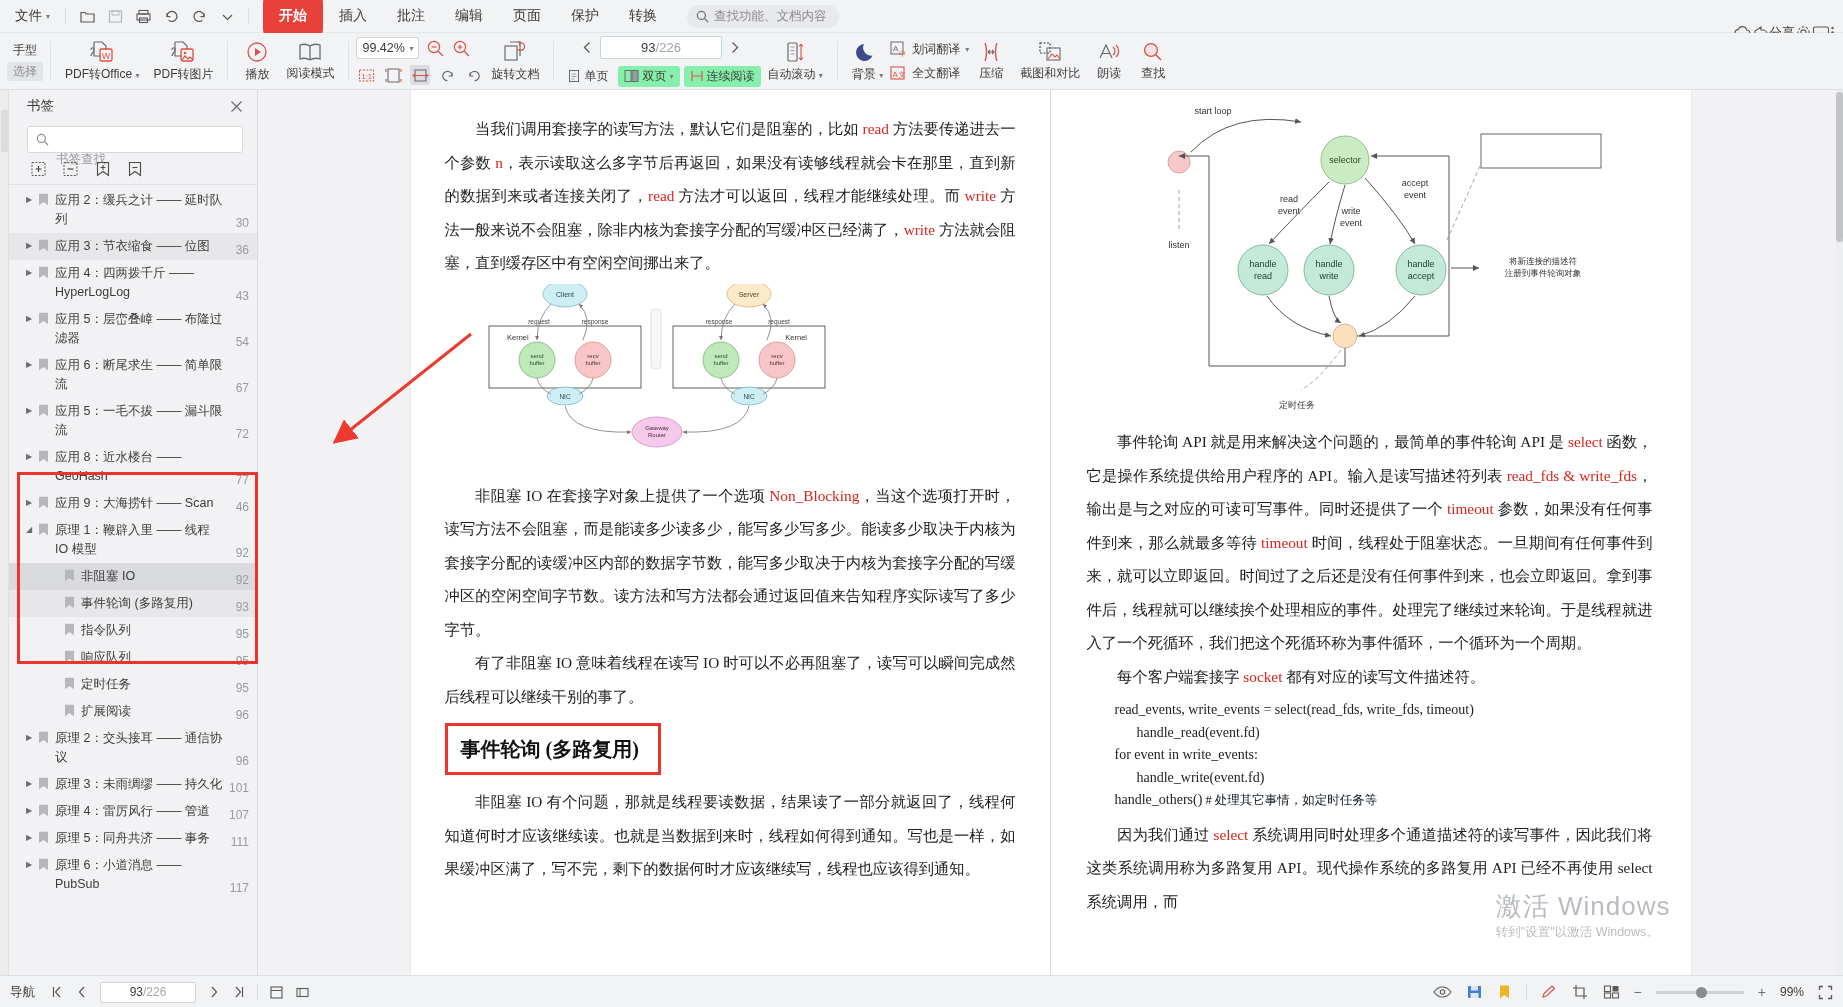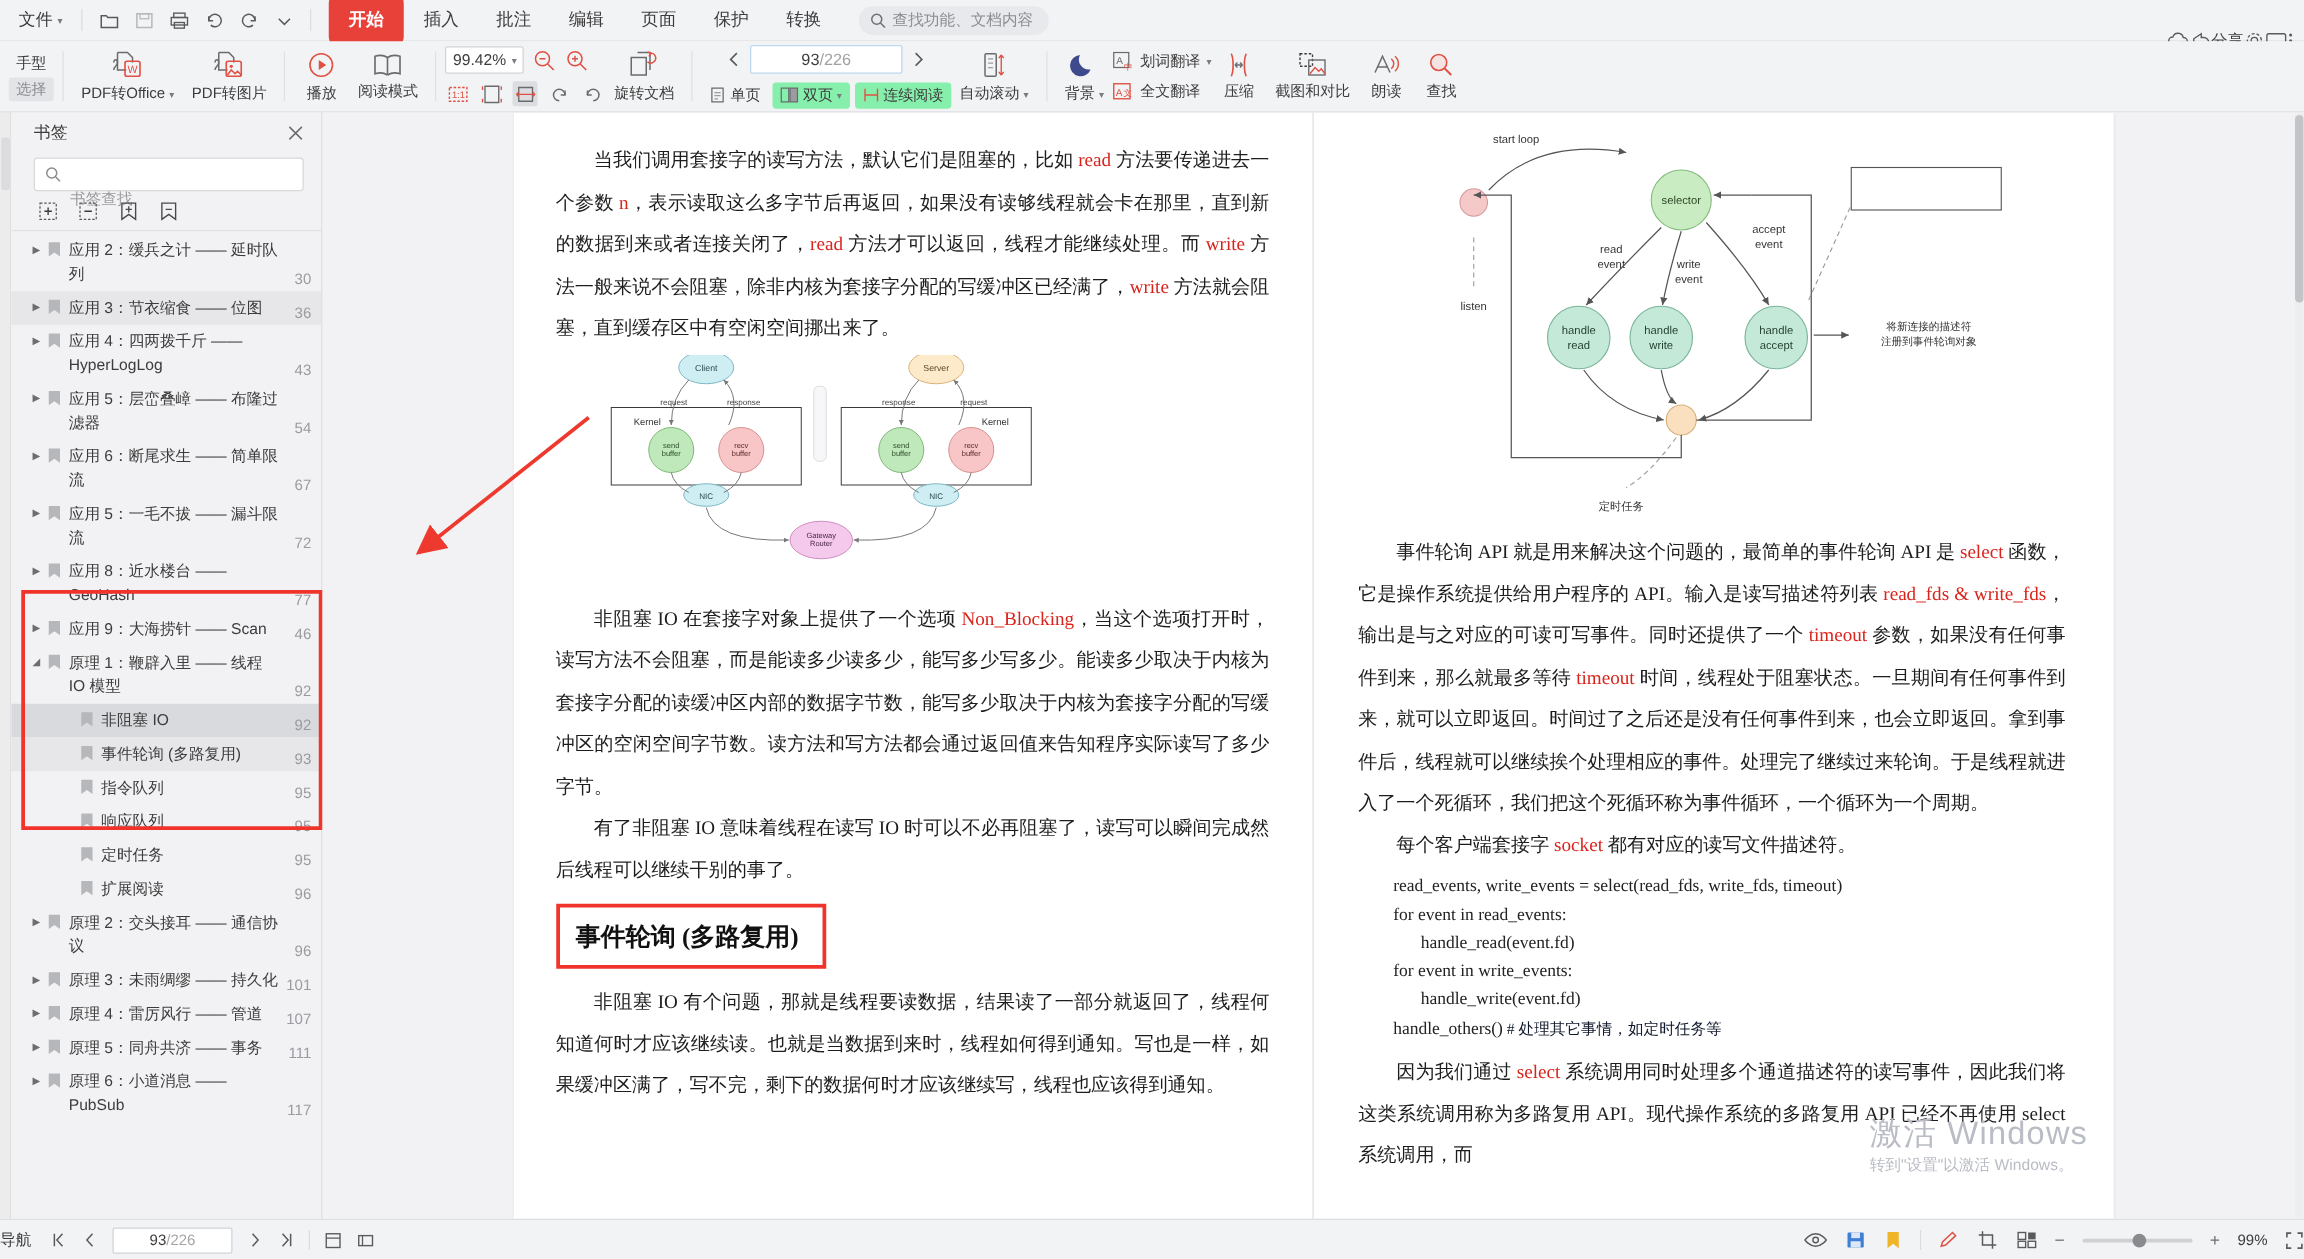--- a/index.html
+++ b/index.html
@@ -81,21 +81,21 @@
   .page.left { border-right:1px solid #e3e3e5; }
   .ptext { font-family:"Liberation Serif","DejaVu Serif",serif; font-size:15.3px; line-height:33.5px; color:#1d1d1d; text-align:justify;}
   .ptext .r { color:#d9241c; }
   .indent { text-indent:2em; }
   .heading { font-family:"Liberation Serif","DejaVu Serif",serif; font-weight:bold; font-size:20px; color:#111; }
   #redbox-head { position:absolute; border:3px solid #f0342b; }
   .code { font-family:"Liberation Serif","DejaVu Serif",serif; font-size:14px; line-height:22.5px; color:#222;}
   .code .cm { color:#0f172a; font-size:12.5px;}
   
   #statusbar { height:33px; background:#f2f3f5; border-top:1px solid #dedfe2; display:flex;
-               align-items:center; justify-content:space-between; padding:0 0; }
+               align-items:center; justify-content:space-between; padding:0 10px; }
   .sb-l { display:flex; align-items:center; gap:11px; }
   .sb-l .navlbl { font-size:12.5px; color:#3c3c3c; margin-right:4px;}
   .minipage { width:96px;height:21px;border:1px solid #d2d3d6;background:#fff;border-radius:2px;
               display:flex;align-items:center;justify-content:center;font-size:12px;color:#3c3c3c;}
   .minipage .tot { color:#a3a4a8; }
   .sb-r { display:flex; align-items:center; gap:14px; }
   .zlevel { font-size:12px;color:#3c3c3c; }
   .zslider { width:88px;height:3px;background:#cfd0d3;border-radius:2px;position:relative;}
   .zslider .kn { position:absolute;left:40px;top:-4px;width:11px;height:11px;border-radius:50%;background:#8a8b8f;}
   .zbtn { font-size:14px;color:#6d6e72; }
@@ -847,21 +847,20 @@
 
           <path d="M290 260 Q268 290 250 300" stroke="#9a9a9a" stroke-width="0.9" stroke-dasharray="4 3" fill="none"></path>
           <text x="246" y="318" font-size="9" fill="#333" text-anchor="middle" font-family="sans-serif">定时任务</text>
         </svg>
       </div>
       <div style="padding:0 38px 0 36px;">
         <p class="ptext indent" id="p-r-1"><span>事件轮询 API 就是用来解决这个问题的，最简单的事件轮询 API 是 </span><span class="r">select</span><span> 函数，它是操作系统提供给用户程序的 API。输入是读写描述符列表 </span><span class="r">read_fds &amp; write_fds</span><span>，输出是与之对应的可读可写事件。同时还提供了一个 </span><span class="r">timeout</span><span> 参数，如果没有任何事件到来，那么就最多等待 </span><span class="r">timeout</span><span> 时间，线程处于阻塞状态。一旦期间有任何事件到来，就可以立即返回。时间过了之后还是没有任何事件到来，也会立即返回。拿到事件后，线程就可以继续挨个处理相应的事件。处理完了继续过来轮询。于是线程就进入了一个死循环，我们把这个死循环称为事件循环，一个循环为一个周期。</span></p>
         <p class="ptext indent" id="p-r-2"><span>每个客户端套接字 </span><span class="r">socket</span><span> 都有对应的读写文件描述符。</span></p>
         <div class="code" id="codeblock" style="margin:6px 0 6px 28px;">
             <div style="padding-left: 0px;">read_events, write_events = select(read_fds, write_fds, timeout)</div>
-            <div style="padding-left: 0px;">for event in read_events:</div>
             <div style="padding-left: 22px;">handle_read(event.fd)</div>
             <div style="padding-left: 0px;">for event in write_events:</div>
             <div style="padding-left: 22px;">handle_write(event.fd)</div>
             <div style="padding-left: 0px;">handle_others()<span class="cm">   # 处理其它事情，如定时任务等</span></div>
           </div>
         <p class="ptext indent" id="p-r-3"><span>因为我们通过 </span><span class="r">select</span><span> 系统调用同时处理多个通道描述符的读写事件，因此我们将这类系统调用称为多路复用 API。现代操作系统的多路复用 API 已经不再使用 select 系统调用，而</span></p>
       </div>
       <div class="wm">
         <div class="w1">激活 Windows</div>
         <div class="w2">转到"设置"以激活 Windows。</div>

